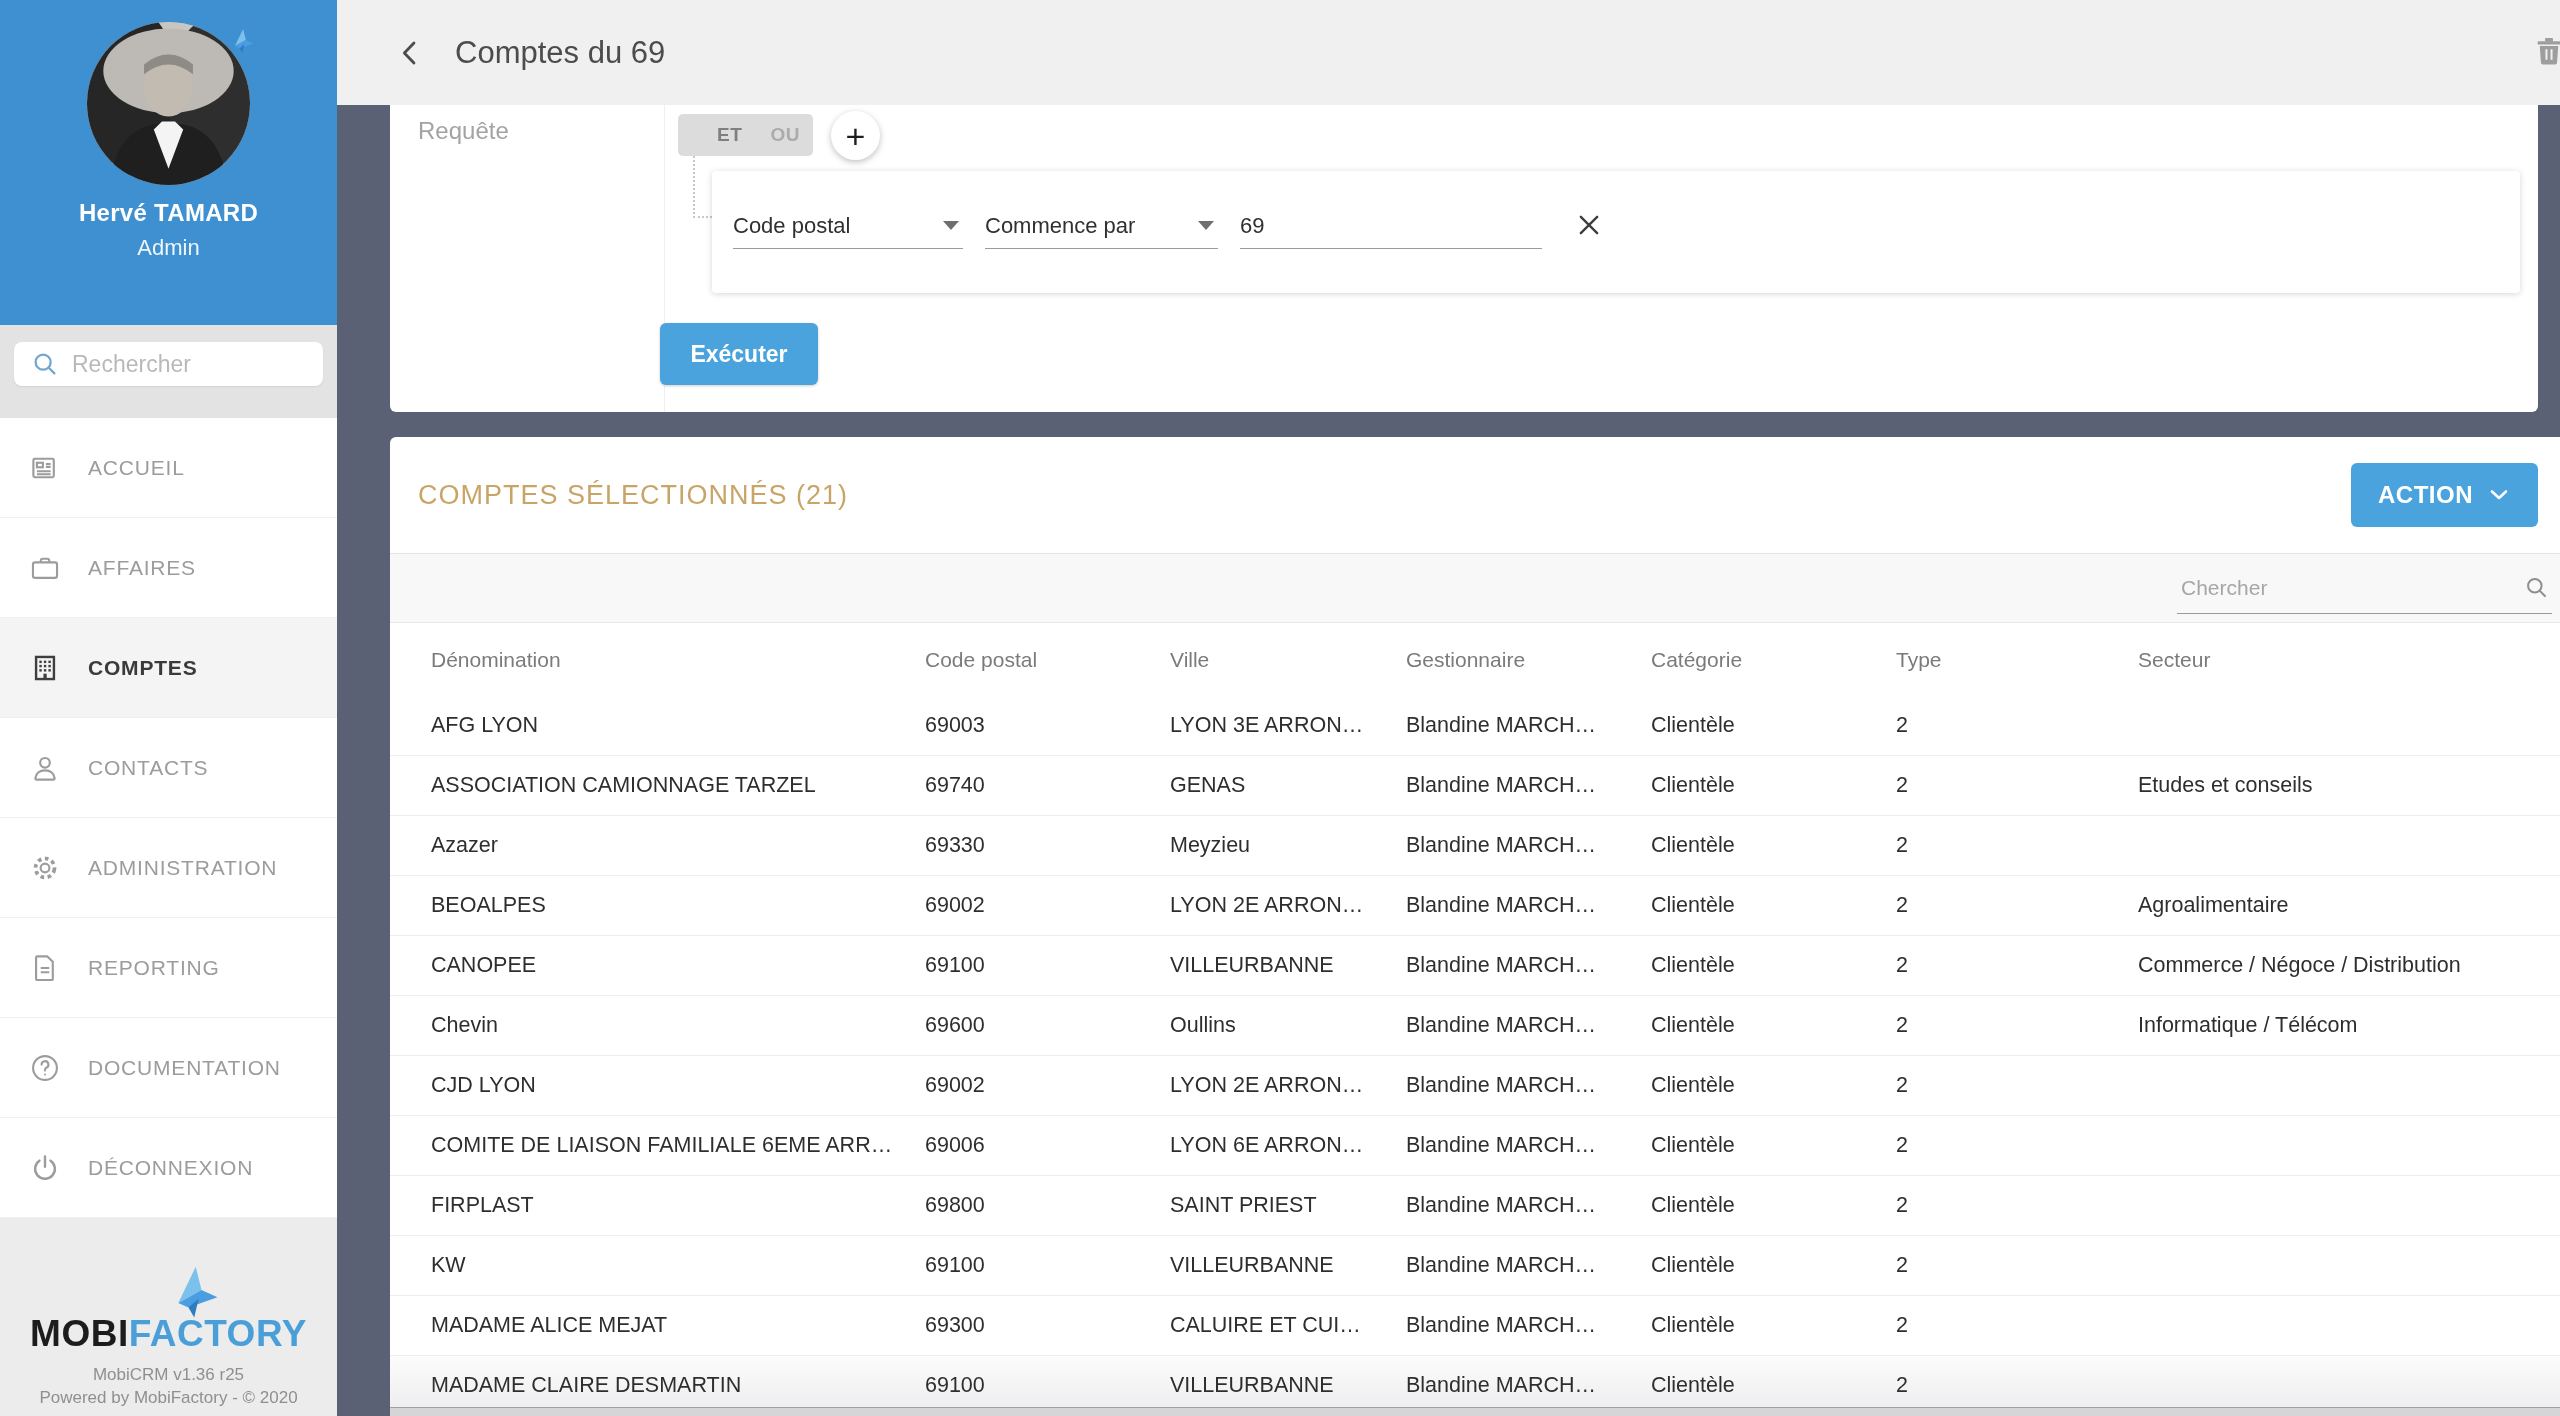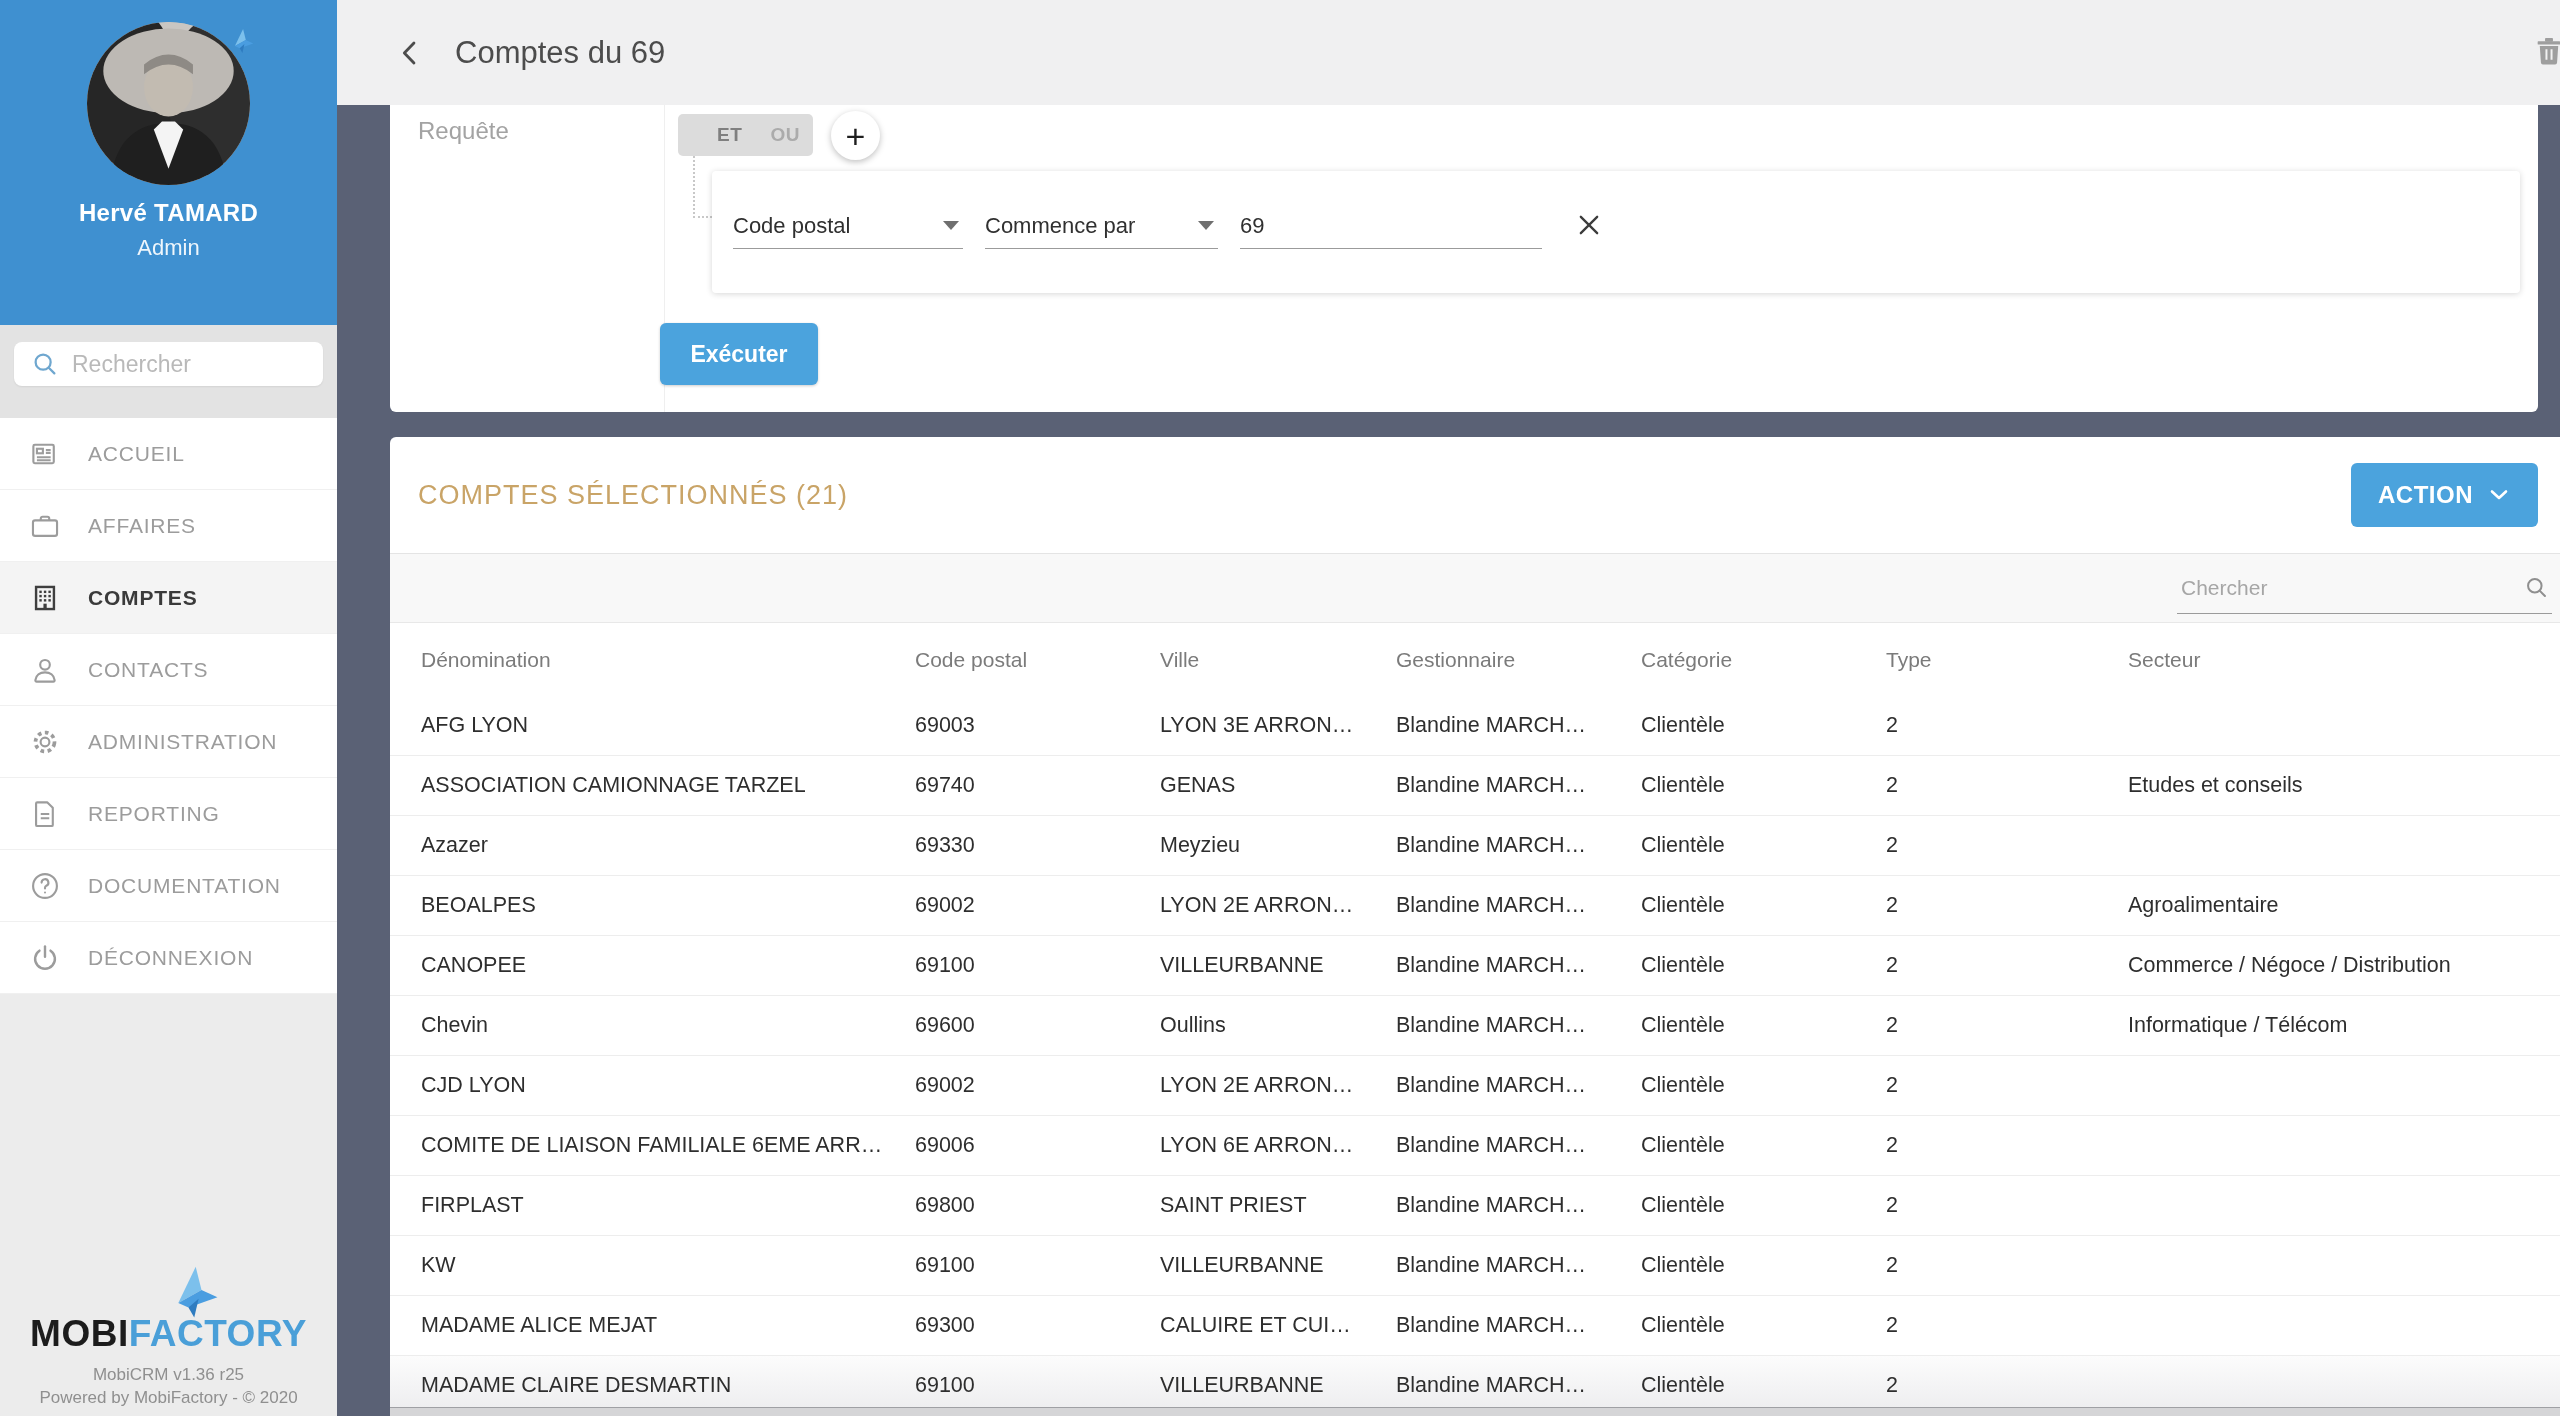--- a/index.html
+++ b/index.html
@@ -16,21 +16,21 @@
   .uname { color:#fff; font-size:24px; font-weight:700; margin-top:14px; letter-spacing:.3px; }
   .urole { color:#eef6fc; font-size:22px; margin-top:8px; }
 
   .search-band { height:93px; background:#e3e3e3; padding:17px 14px 0 14px; flex:0 0 auto; }
   .sidebar-search { background:#fff; border-radius:8px; height:44px; display:flex; align-items:center; padding:0 16px; box-shadow:0 1px 2px rgba(0,0,0,.07); }
   .sidebar-search svg { width:30px; height:30px; flex:0 0 auto; }
   .sidebar-search input { border:none; outline:none; font-size:23px; color:#555; margin-left:12px; width:100%; font-family:inherit; background:transparent; }
   .sidebar-search input::placeholder { color:#b9b9b9; }
 
   .menu { flex:0 0 auto; background:#fff; }
-  .menu-item { height:72px; display:flex; align-items:center; padding-left:28px; border-bottom:1px solid #f0f0f0; color:#9c9c9c; cursor:pointer; background:#fff; }
+  .menu-item { height:100px; display:flex; align-items:center; padding-left:28px; border-bottom:1px solid #f0f0f0; color:#9c9c9c; cursor:pointer; background:#fff; }
   .menu-item.active { background:#f4f4f4; color:#3f3f3f; }
   .mi-icon { width:34px; height:34px; margin-right:26px; display:inline-flex; }
   .mi-icon svg { width:34px; height:34px; }
   .mi-label { font-size:21px; letter-spacing:.8px; }
   .menu-item.active .mi-label { font-weight:700; color:#3a3a3a; }
 
   .sidebar-footer { flex:1; background:#ececec; display:flex; flex-direction:column; justify-content:flex-end; align-items:center; padding-bottom:8px; }
   .footer-bird { width:74px; height:58px; margin-bottom:-6px; margin-left:36px; }
   .brand { font-size:37px; font-weight:800; letter-spacing:.5px; }
   .brand .mobi { color:#1c1c1c; } .brand .factory { color:#4a9fd8; }
@@ -69,21 +69,21 @@
   .results-head { position:relative; height:116px; }
   .results-title { position:absolute; left:28px; top:43px; font-size:27px; font-weight:500; color:#c9a467; letter-spacing:1px; }
   .action-btn { position:absolute; right:22px; top:26px; width:187px; height:64px; background:#4ba3dd; border:none; border-radius:6px; color:#fff; font-size:24px; font-weight:700; letter-spacing:.5px; display:flex; align-items:center; justify-content:center; gap:14px; cursor:pointer; font-family:inherit; }
   .action-btn svg { width:24px; height:24px; }
   .search-strip { position:relative; height:70px; background:#f8f8f8; border-top:1px solid #e4e4e4; border-bottom:1px solid #e8e8e8; }
   .table-search { position:absolute; left:1787px; right:8px; top:8px; height:52px; border-bottom:1.5px solid #9b9b9b; display:flex; align-items:center; }
   .table-search input { flex:1; border:none; outline:none; background:transparent; font-size:21px; color:#555; padding-left:4px; font-family:inherit; }
   .table-search input::placeholder { color:#a6a6a6; }
   .table-search svg { width:27px; height:27px; flex:0 0 auto; margin-right:2px; }
 
-  .tgrid { display:grid; grid-template-columns:494px 245px 236px 245px 245px 242px 1fr; padding-left:31px; align-items:center; }
+  .tgrid { display:grid; grid-template-columns:494px 245px 236px 245px 245px 242px 1fr; padding-left:41px; align-items:center; }
   .thead { height:73px; color:#7b7b7b; font-size:21px; }
   .thead span { cursor:pointer; }
   .trow { height:60px; font-size:21.5px; color:#2e2e2e; border-bottom:1px solid #ededed; cursor:pointer; background:#fff; }
   .trow:last-child { background:linear-gradient(180deg,#fcfcfc 0%,#ececee 100%); }
   .cell { white-space:nowrap; overflow:hidden; text-overflow:ellipsis; padding-right:22px; }
   .bottom-cut { position:absolute; left:0; right:0; bottom:0; height:9px; background:#d5d5d7; border-top:1px solid #9fa0a4; z-index:5; }
 </style>
 </head>
 <body>
 

